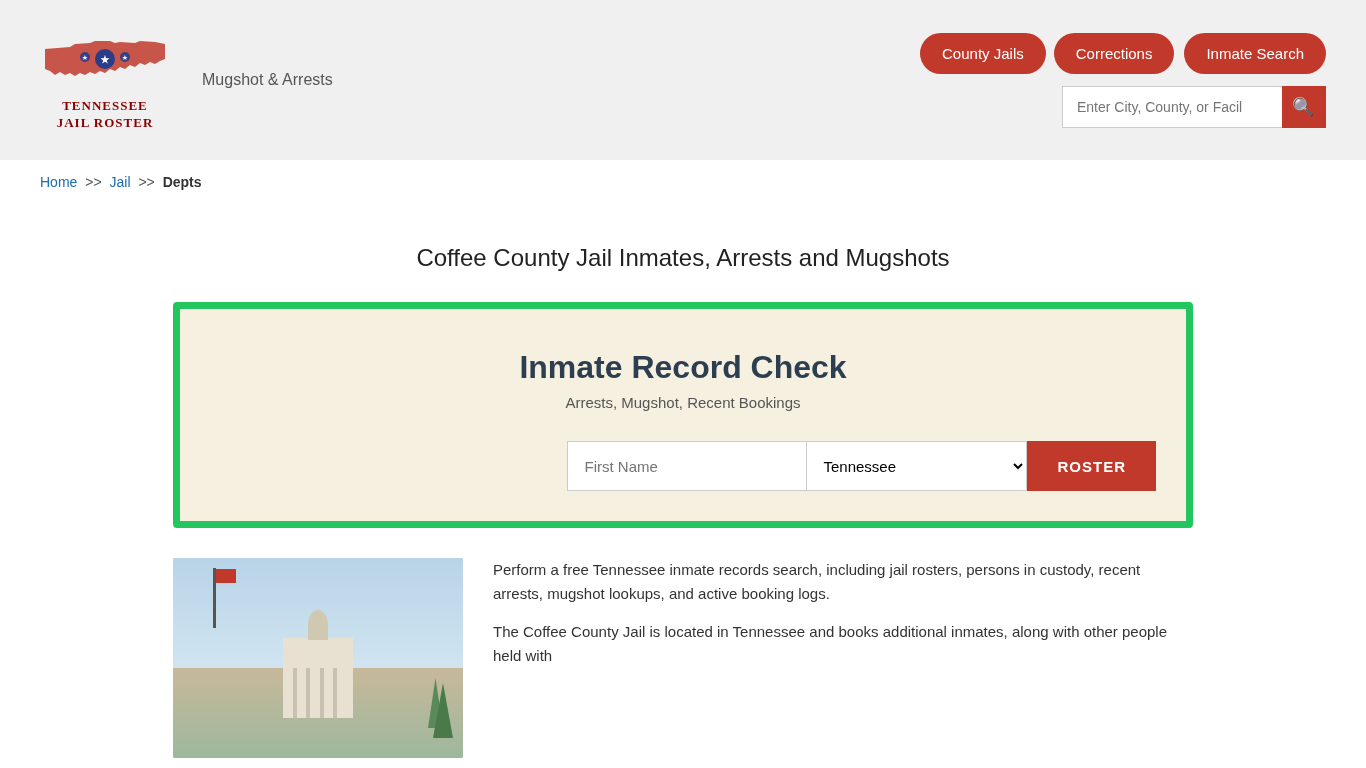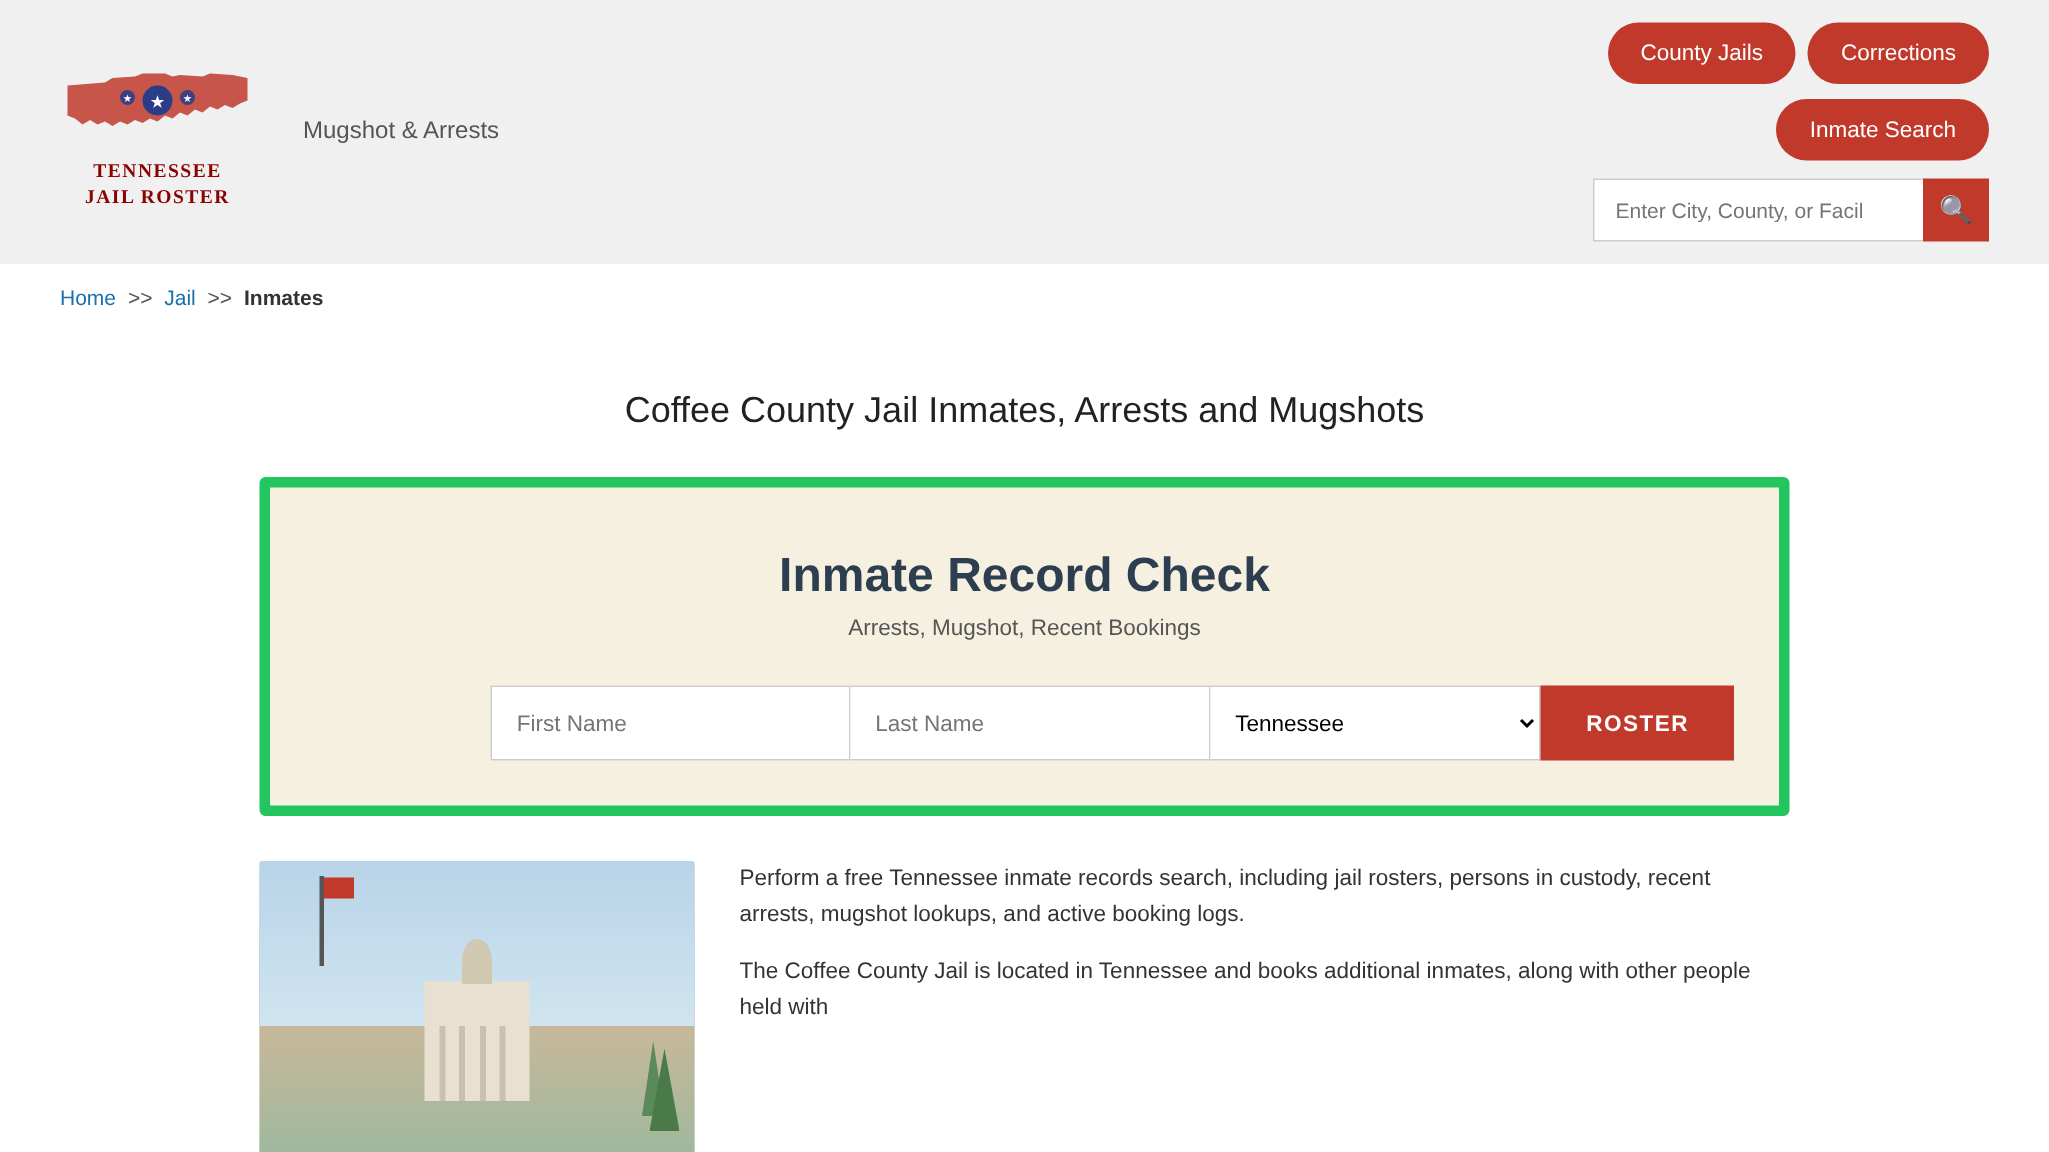--- a/index.html
+++ b/index.html
@@ -33,22 +33,22 @@
     .mugshot-text {
       font-size: 16px;
       color: #555;
       margin-left: 20px;
       font-family: Arial, sans-serif;
     }
 
     
     .nav-area {
       display: flex;
-      flex-direction: column;
-      align-items: flex-end;
+      flex-direction: row;
+      align-items: center;
       gap: 10px;
     }
     .nav-row {
       display: flex;
       gap: 8px;
       align-items: center;
     }
     .nav-btn {
       background: #c0392b;
       color: white;
@@ -299,35 +299,34 @@
       </button>
     </div>
   </div>
 </div>
 
 <div class="breadcrumb-bar">
   <a class="breadcrumb-link" href="#">Home</a>
   <span class="breadcrumb-sep">&gt;&gt;</span>
   <a class="breadcrumb-link" href="#">Jail</a>
   <span class="breadcrumb-sep">&gt;&gt;</span>
-  <span class="breadcrumb-current">Inmates</span>
+  <span class="breadcrumb-current">Depts</span>
 </div>
 
 <div style="background:white; min-height:500px;">
   <div class="main-content">
 
     <h1 class="page-title">Coffee County Jail Inmates, Arrests and Mugshots</h1>
 
     <div class="record-check-box">
       <div class="record-check-title">Inmate Record Check</div>
       <div class="record-check-subtitle">Arrests, Mugshot, Recent Bookings</div>
 
       <div class="search-form-row">
         <input class="form-input first-name-input" type="text" placeholder="First Name" style="">
-        <input class="form-input last-name-input" type="text" placeholder="Last Name" style="">
         <select class="state-select">
           <option>Tennessee</option>
           <option>Alabama</option>
           <option>Georgia</option>
           <option>Kentucky</option>
         </select>
         <button class="search-submit-btn">ROSTER</button>
       </div>
 
     </div>

